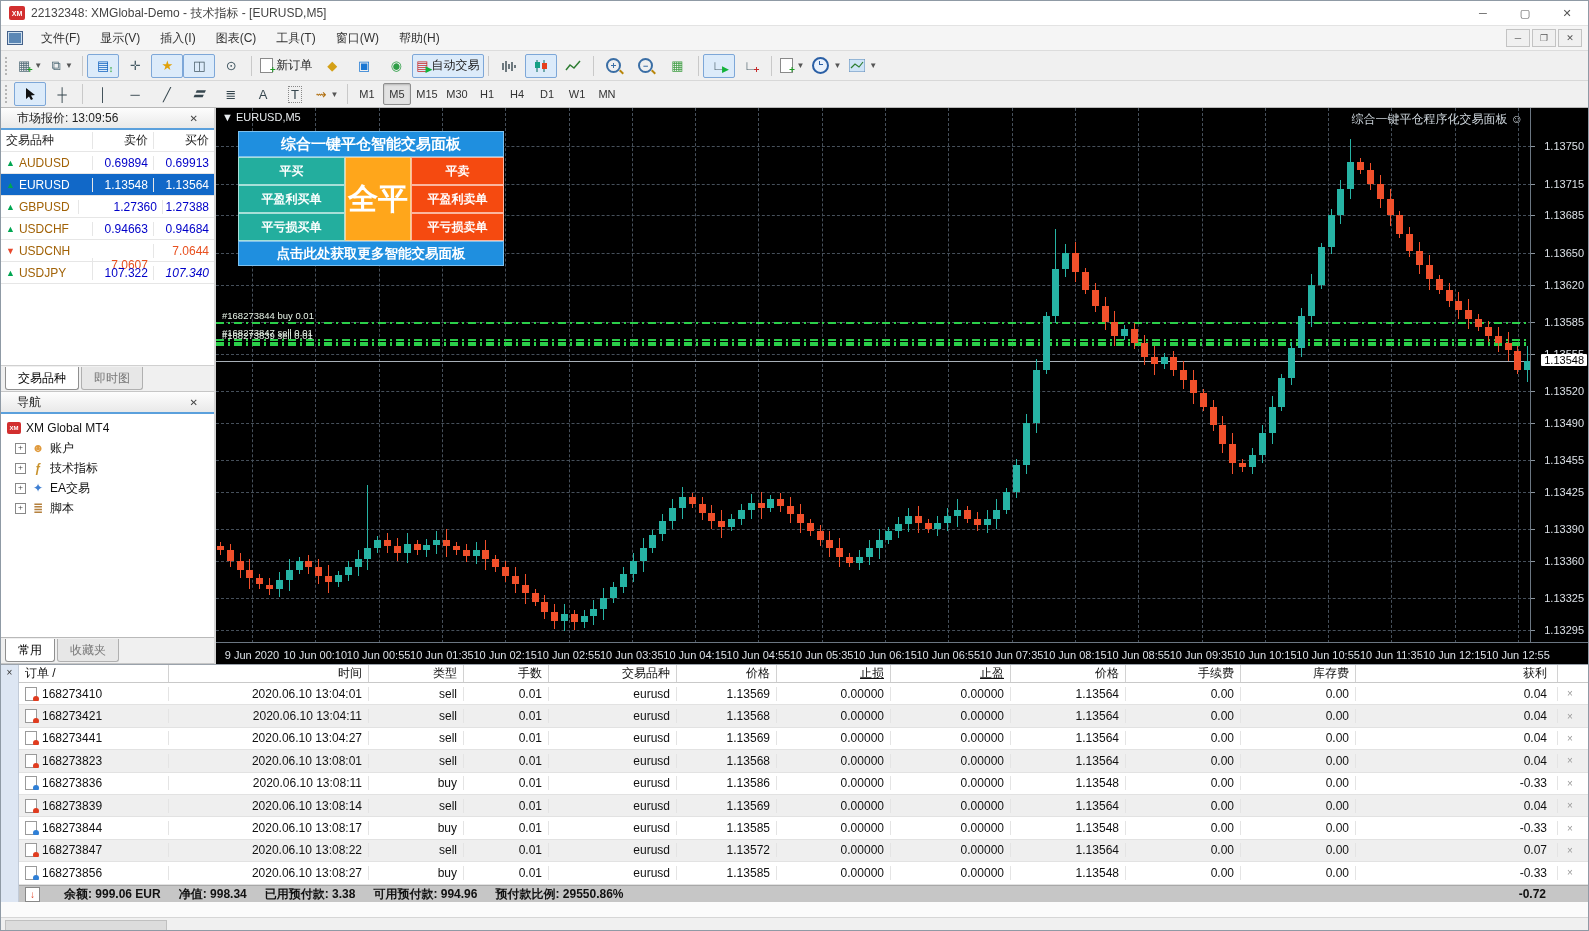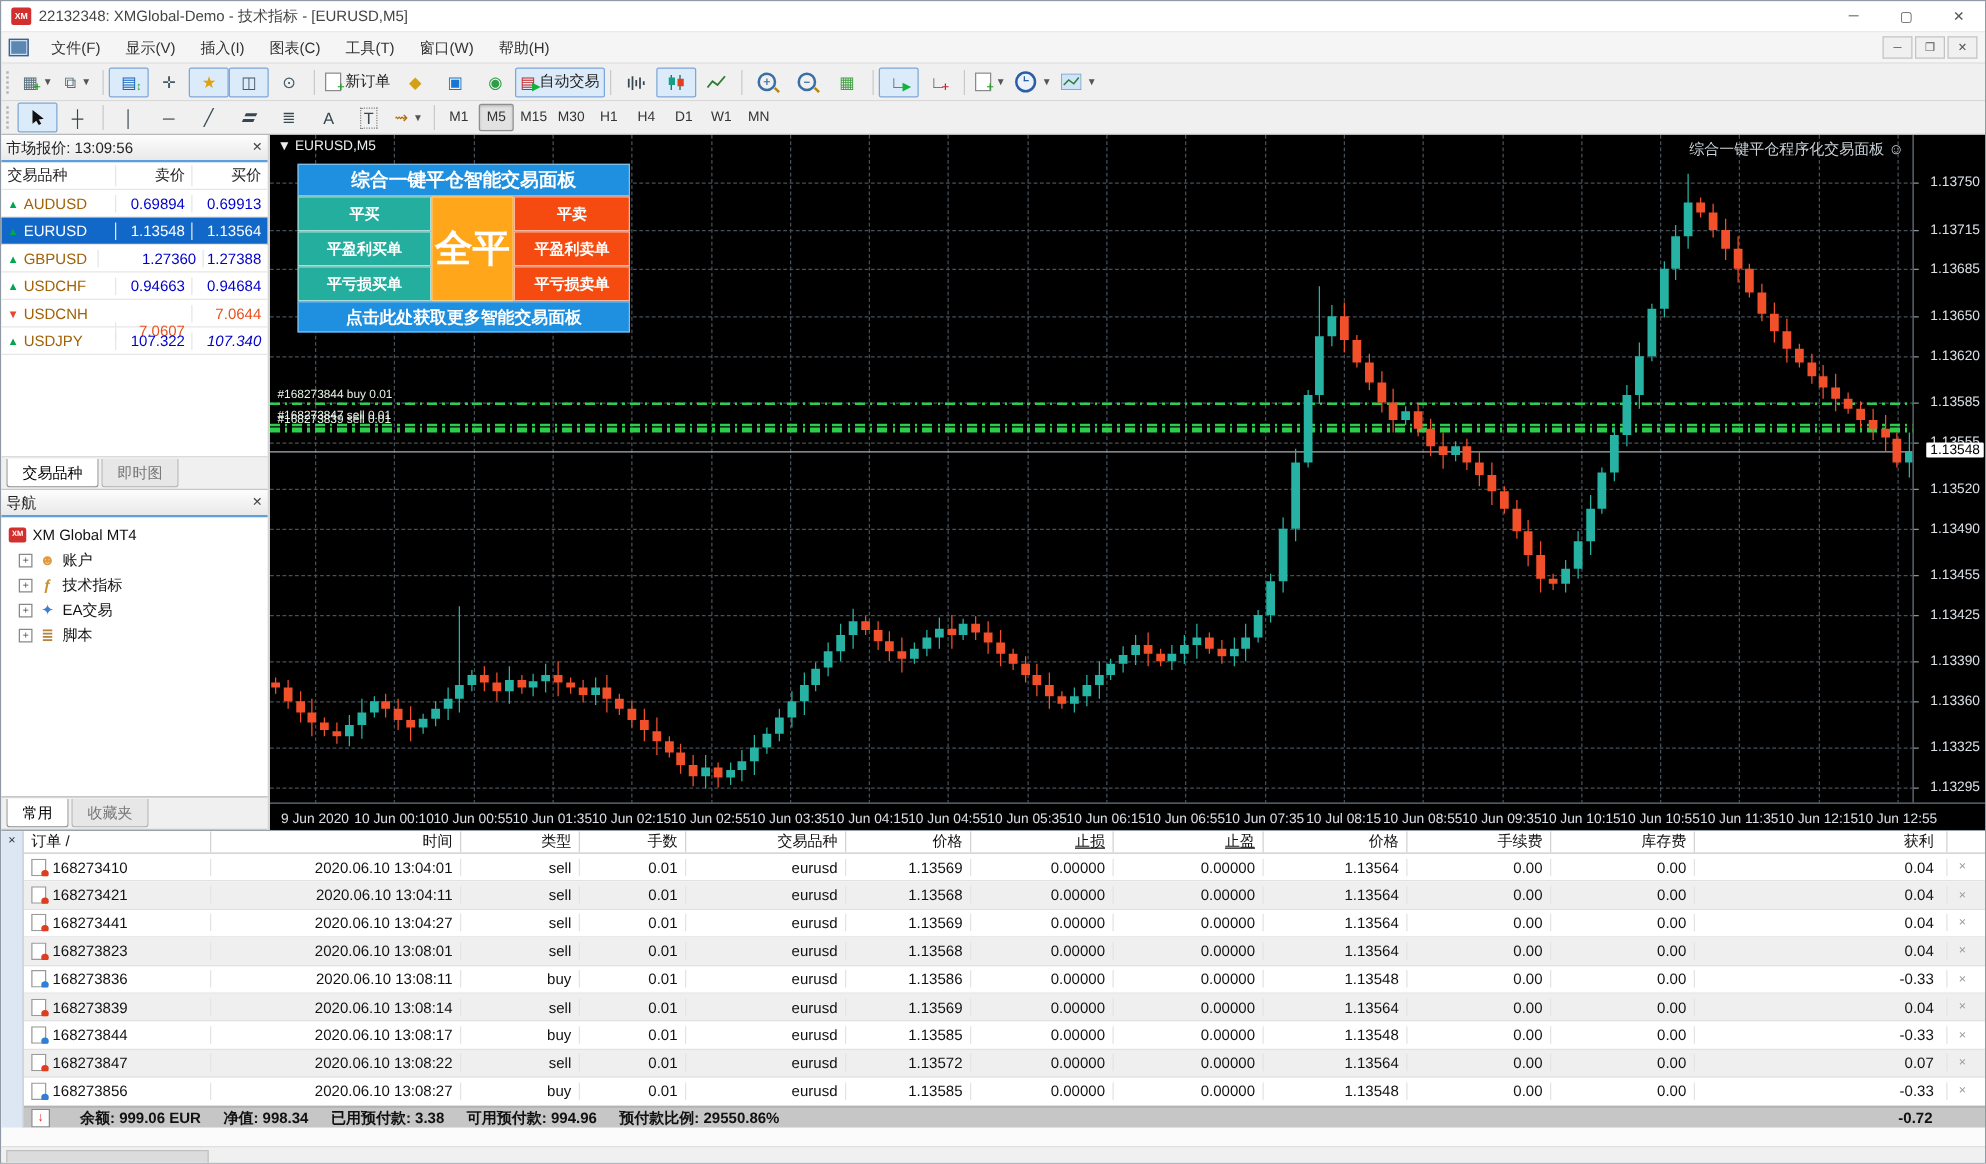--- a/index.html
+++ b/index.html
@@ -33,21 +33,21 @@
   .lens:after{content:"";position:absolute;width:5px;height:2px;background:#b8860b;right:-5px;bottom:-2px;transform:rotate(45deg);}
   .clockic{width:13px;height:13px;border:2px solid #2a5fa5;border-radius:50%;position:relative;background:#eaf2fc;}
   .clockic:before{content:"";position:absolute;left:5px;top:2px;width:1px;height:4px;background:#2a5fa5;}
   .clockic:after{content:"";position:absolute;left:5px;top:5px;width:4px;height:1px;background:#2a5fa5;}
   .tf{min-width:26px;height:20px;border:1px solid transparent;border-radius:2px;font-size:11px;color:#333;display:flex;align-items:center;justify-content:center;margin:0 1px;}
   .tf.on{border-color:#8e8e8e;background:#e2e2e2;box-shadow:inset 0 1px 2px rgba(0,0,0,.2);}
   .tool{font-size:13px;color:#37474f;}
   
   #main{display:flex;height:556px;border-bottom:1px solid #9aa2ab;}
   #left{width:213px;display:flex;flex-direction:column;background:#f0f0f0;border-right:2px solid #d4d4d4;}
-  .ptitle{height:20px;background:linear-gradient(#fdfdfd,#e9e9e9);border-bottom:2px solid #5ba0dc;display:flex;align-items:center;font-size:12px;color:#222;padding:0 4px;}
+  .ptitle{height:20px;background:linear-gradient(#fdfdfd,#e9e9e9);border-bottom:2px solid #5ba0dc;display:flex;align-items:center;font-size:12px;color:#222;padding:0 16px;}
   .ptitle .x{margin-left:auto;font-size:10px;color:#444;}
   
   #mw-table{background:#fff;}
   .mwhead,.mwrow{display:flex;height:21px;align-items:center;font-size:12px;border-bottom:1px solid #e6e6e6;}
   .mwhead{color:#222;}
   .mwc0{width:89px;padding-left:5px;display:flex;align-items:center;gap:4px;}
   .mwc1,.mwc2{width:57px;text-align:right;padding-right:5px;border-left:1px solid #e6e6e6;}
   .mwrow .sym{color:#a16207;}
   .mwrow.sel{background:#1168c8;}
   .mwrow.sel .sym,.mwrow.sel .mwc1,.mwrow.sel .mwc2{color:#fff !important;}
@@ -791,21 +791,21 @@
           <div class="ttick" style="left: 225.9px;">10 Jun 01:35</div>
           <div class="ttick" style="left: 289.2px;">10 Jun 02:15</div>
           <div class="ttick" style="left: 352.5px;">10 Jun 02:55</div>
           <div class="ttick" style="left: 415.8px;">10 Jun 03:35</div>
           <div class="ttick" style="left: 479.1px;">10 Jun 04:15</div>
           <div class="ttick" style="left: 542.4px;">10 Jun 04:55</div>
           <div class="ttick" style="left: 605.7px;">10 Jun 05:35</div>
           <div class="ttick" style="left: 669px;">10 Jun 06:15</div>
           <div class="ttick" style="left: 732.3px;">10 Jun 06:55</div>
           <div class="ttick" style="left: 795.6px;">10 Jun 07:35</div>
-          <div class="ttick" style="left: 858.9px;">10 Jul 08:15</div>
+          <div class="ttick" style="left: 858.9px;">10 Jun 08:15</div>
           <div class="ttick" style="left: 922.2px;">10 Jun 08:55</div>
           <div class="ttick" style="left: 985.5px;">10 Jun 09:35</div>
           <div class="ttick" style="left: 1048.8px;">10 Jun 10:15</div>
           <div class="ttick" style="left: 1112.1px;">10 Jun 10:55</div>
           <div class="ttick" style="left: 1175.4px;">10 Jun 11:35</div>
           <div class="ttick" style="left: 1238.7px;">10 Jun 12:15</div>
           <div class="ttick" style="left: 1302px;">10 Jun 12:55</div>
         </div>
     </div>
   </div>

